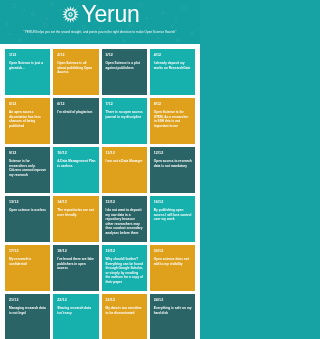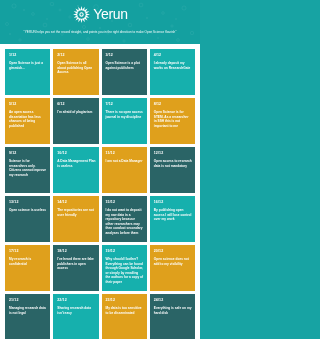--- a/index.html
+++ b/index.html
@@ -44,21 +44,21 @@
 
   #logo-mark {
     width: 19px;
     height: 19px;
     flex: 0 0 19px;
     display: block;
   }
 
   #brand-name {
     color: #ffffff;
-    font-size: 14px;
+    font-size: 23px;
     line-height: 19px;
     letter-spacing: -0.3px;
     font-weight: 400;
     white-space: nowrap;
   }
 
   #subtitle {
     position: relative;
     text-align: center;
     color: #ffffff;

